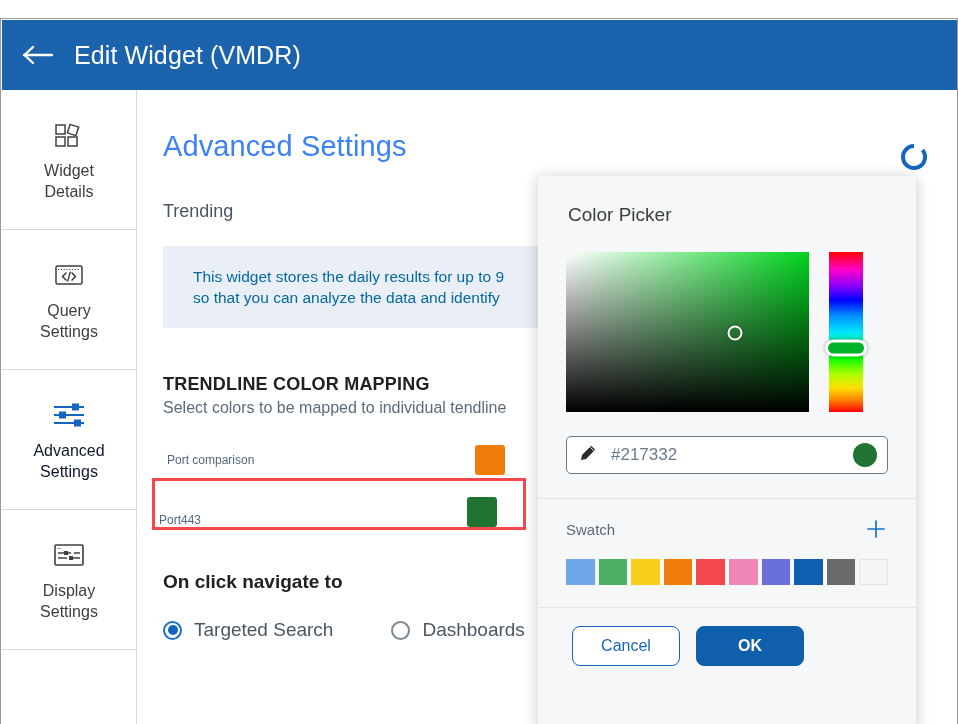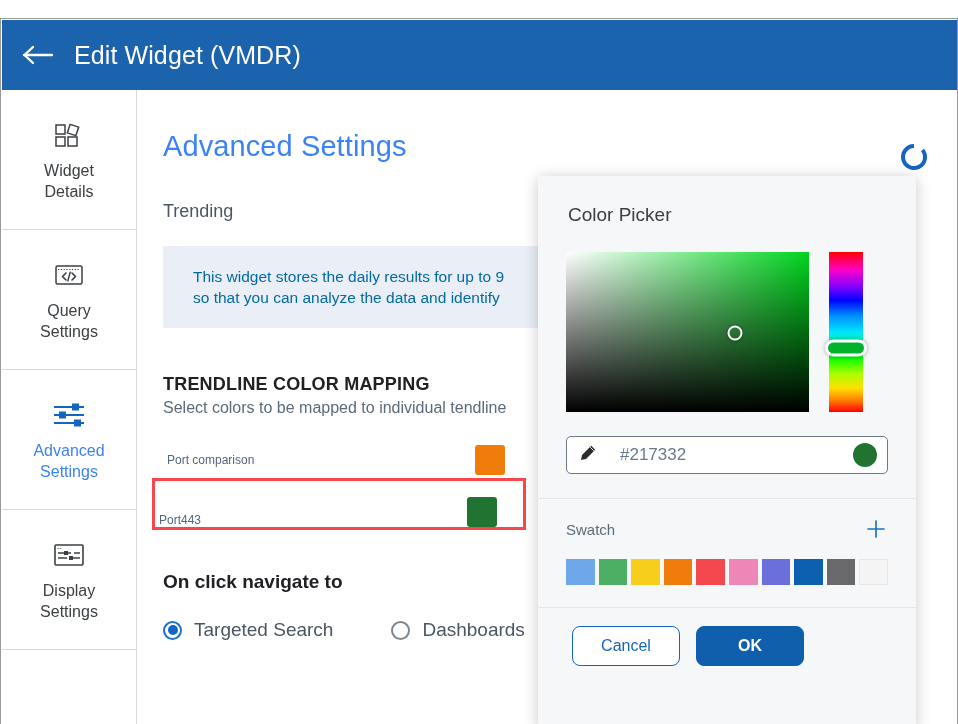--- a/index.html
+++ b/index.html
@@ -56,21 +56,21 @@
   }
   .side-item .si-icon {
     height: 34px; width: 46px;
     display: flex; align-items: center; justify-content: center;
     margin-bottom: 8px;
   }
   .side-item .si-label {
     font-size: 16px; line-height: 21px;
     text-align: center; color: #3c4043;
   }
-  .side-item.active .si-label { color: #3b82f6; }
+  .side-item.active .si-label { color: #0f172a; }
   .side-tail { height: 92px; }
 
   
   .main {
     position: absolute; left: 136px; top: 71px;
     width: 821px; height: 652px;
     background: #ffffff;
     padding: 40px 0 0 26px;
     overflow: hidden;
   }
@@ -207,21 +207,20 @@
     cursor: pointer;
   }
   .hex-row {
     margin: 24px 28px 0 28px;
     height: 38px;
     background: #ffffff;
     border: 1px solid #6b7a8a;
     border-radius: 5px;
     display: flex; align-items: center;
     padding: 0 10px 0 12px;
-    gap: 9px;
   }
   .pencil-ic { width: 20px; flex: 0 0 auto; }
   .hex-val {
     flex: 1;
     margin-left: 12px;
     font-size: 17px; color: #6b7a8a;
     background: transparent; border: none; outline: none;
     font-family: "Liberation Sans", sans-serif;
   }
   .hex-preview {

